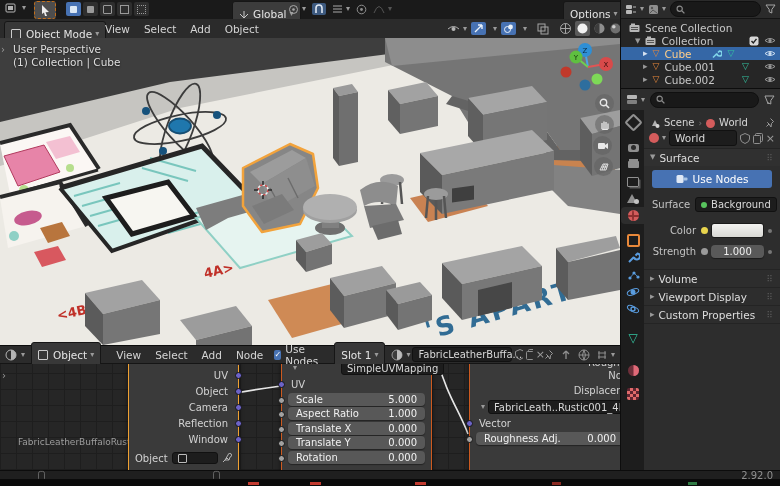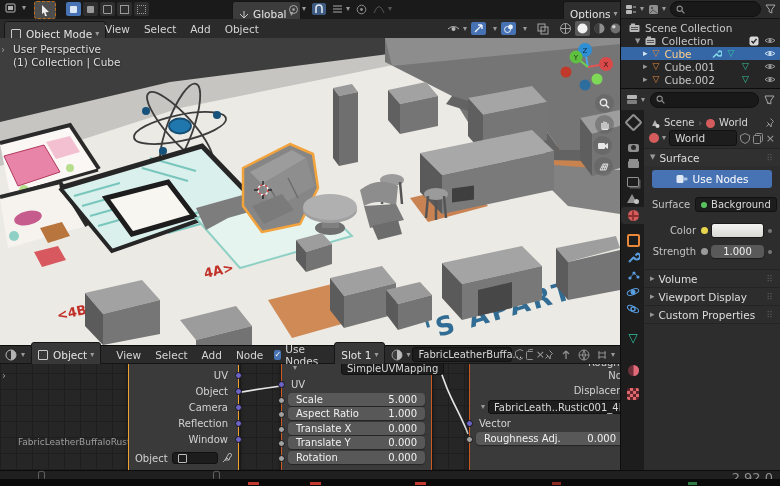--- a/index.html
+++ b/index.html
@@ -852,21 +852,21 @@
             <span class="lab">Roughness Adj.</span>
             <span>0.000</span>
           </div>
         </div>
     </div>
   </div>
 
   <div class="abs r" style="left:0;top:470px;width:780px;height:9px;background:#1f1f1f;border-top:1px solid #0c0c0c;">
     <span class="abs" style="left:37px;top:-2px;transform:scale(.75);"><span class="mousebtn" style="display:inline-block;"></span></span>
     <span class="abs" style="left:212px;top:-2px;transform:scale(.75);"><span class="mousebtn" style="display:inline-block;"></span></span>
-    <span class="abs" style="right:7px;top:-1px;color:#8f8f8f;font-size:13px;">2.92.0</span>
+    <span class="abs" style="right:7px;top:-1px;color:#8f8f8f;font-size:10px;">2.92.0</span>
   </div>
 
   <div class="abs" style="left:0;top:479px;width:780px;height:7px;background:#0a0a0a;">
     <span class="abs" style="left:248px;top:3px;width:11px;height:3px;background:#c23b30;"></span>
     <span class="abs" style="left:310px;top:3px;width:11px;height:3px;background:#c23b30;"></span>
     <span class="abs" style="left:415px;top:3px;width:11px;height:3px;background:#c23b30;"></span>
     <span class="abs" style="left:552px;top:3px;width:9px;height:3px;background:#8a2a22;"></span>
     <span class="abs" style="left:688px;top:3px;width:9px;height:3px;background:#2f7a44;"></span>
   </div>
 

